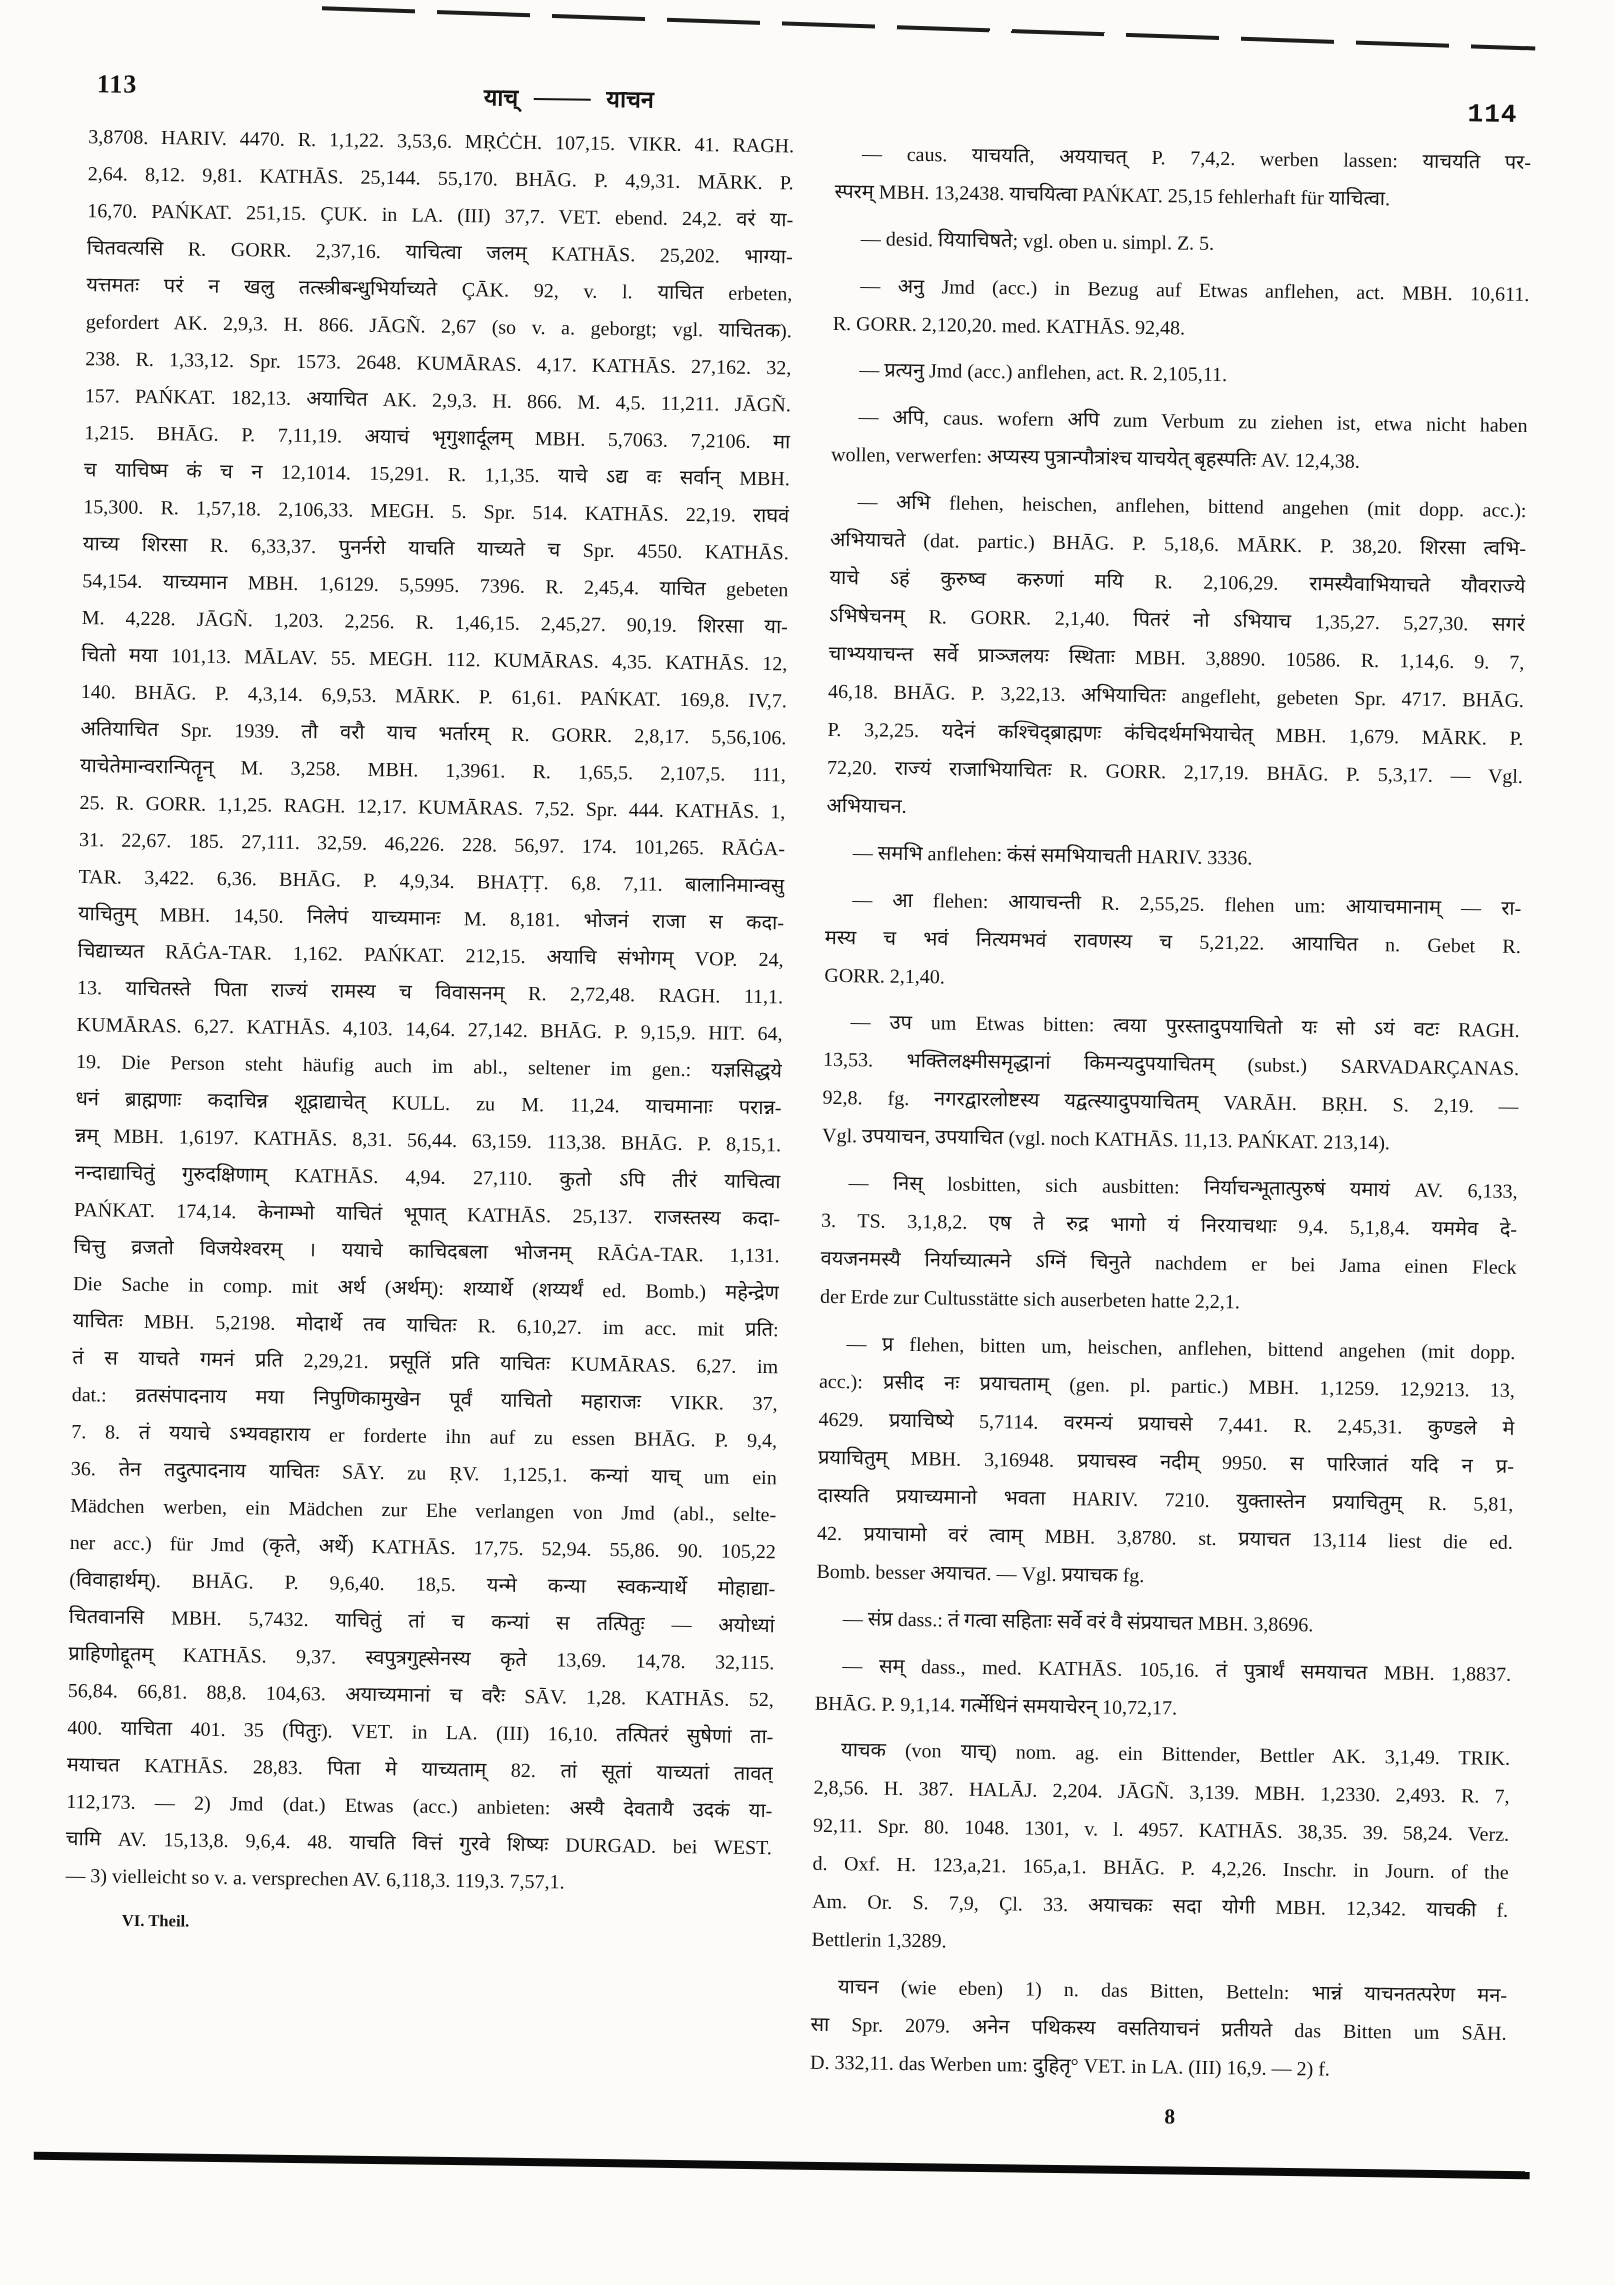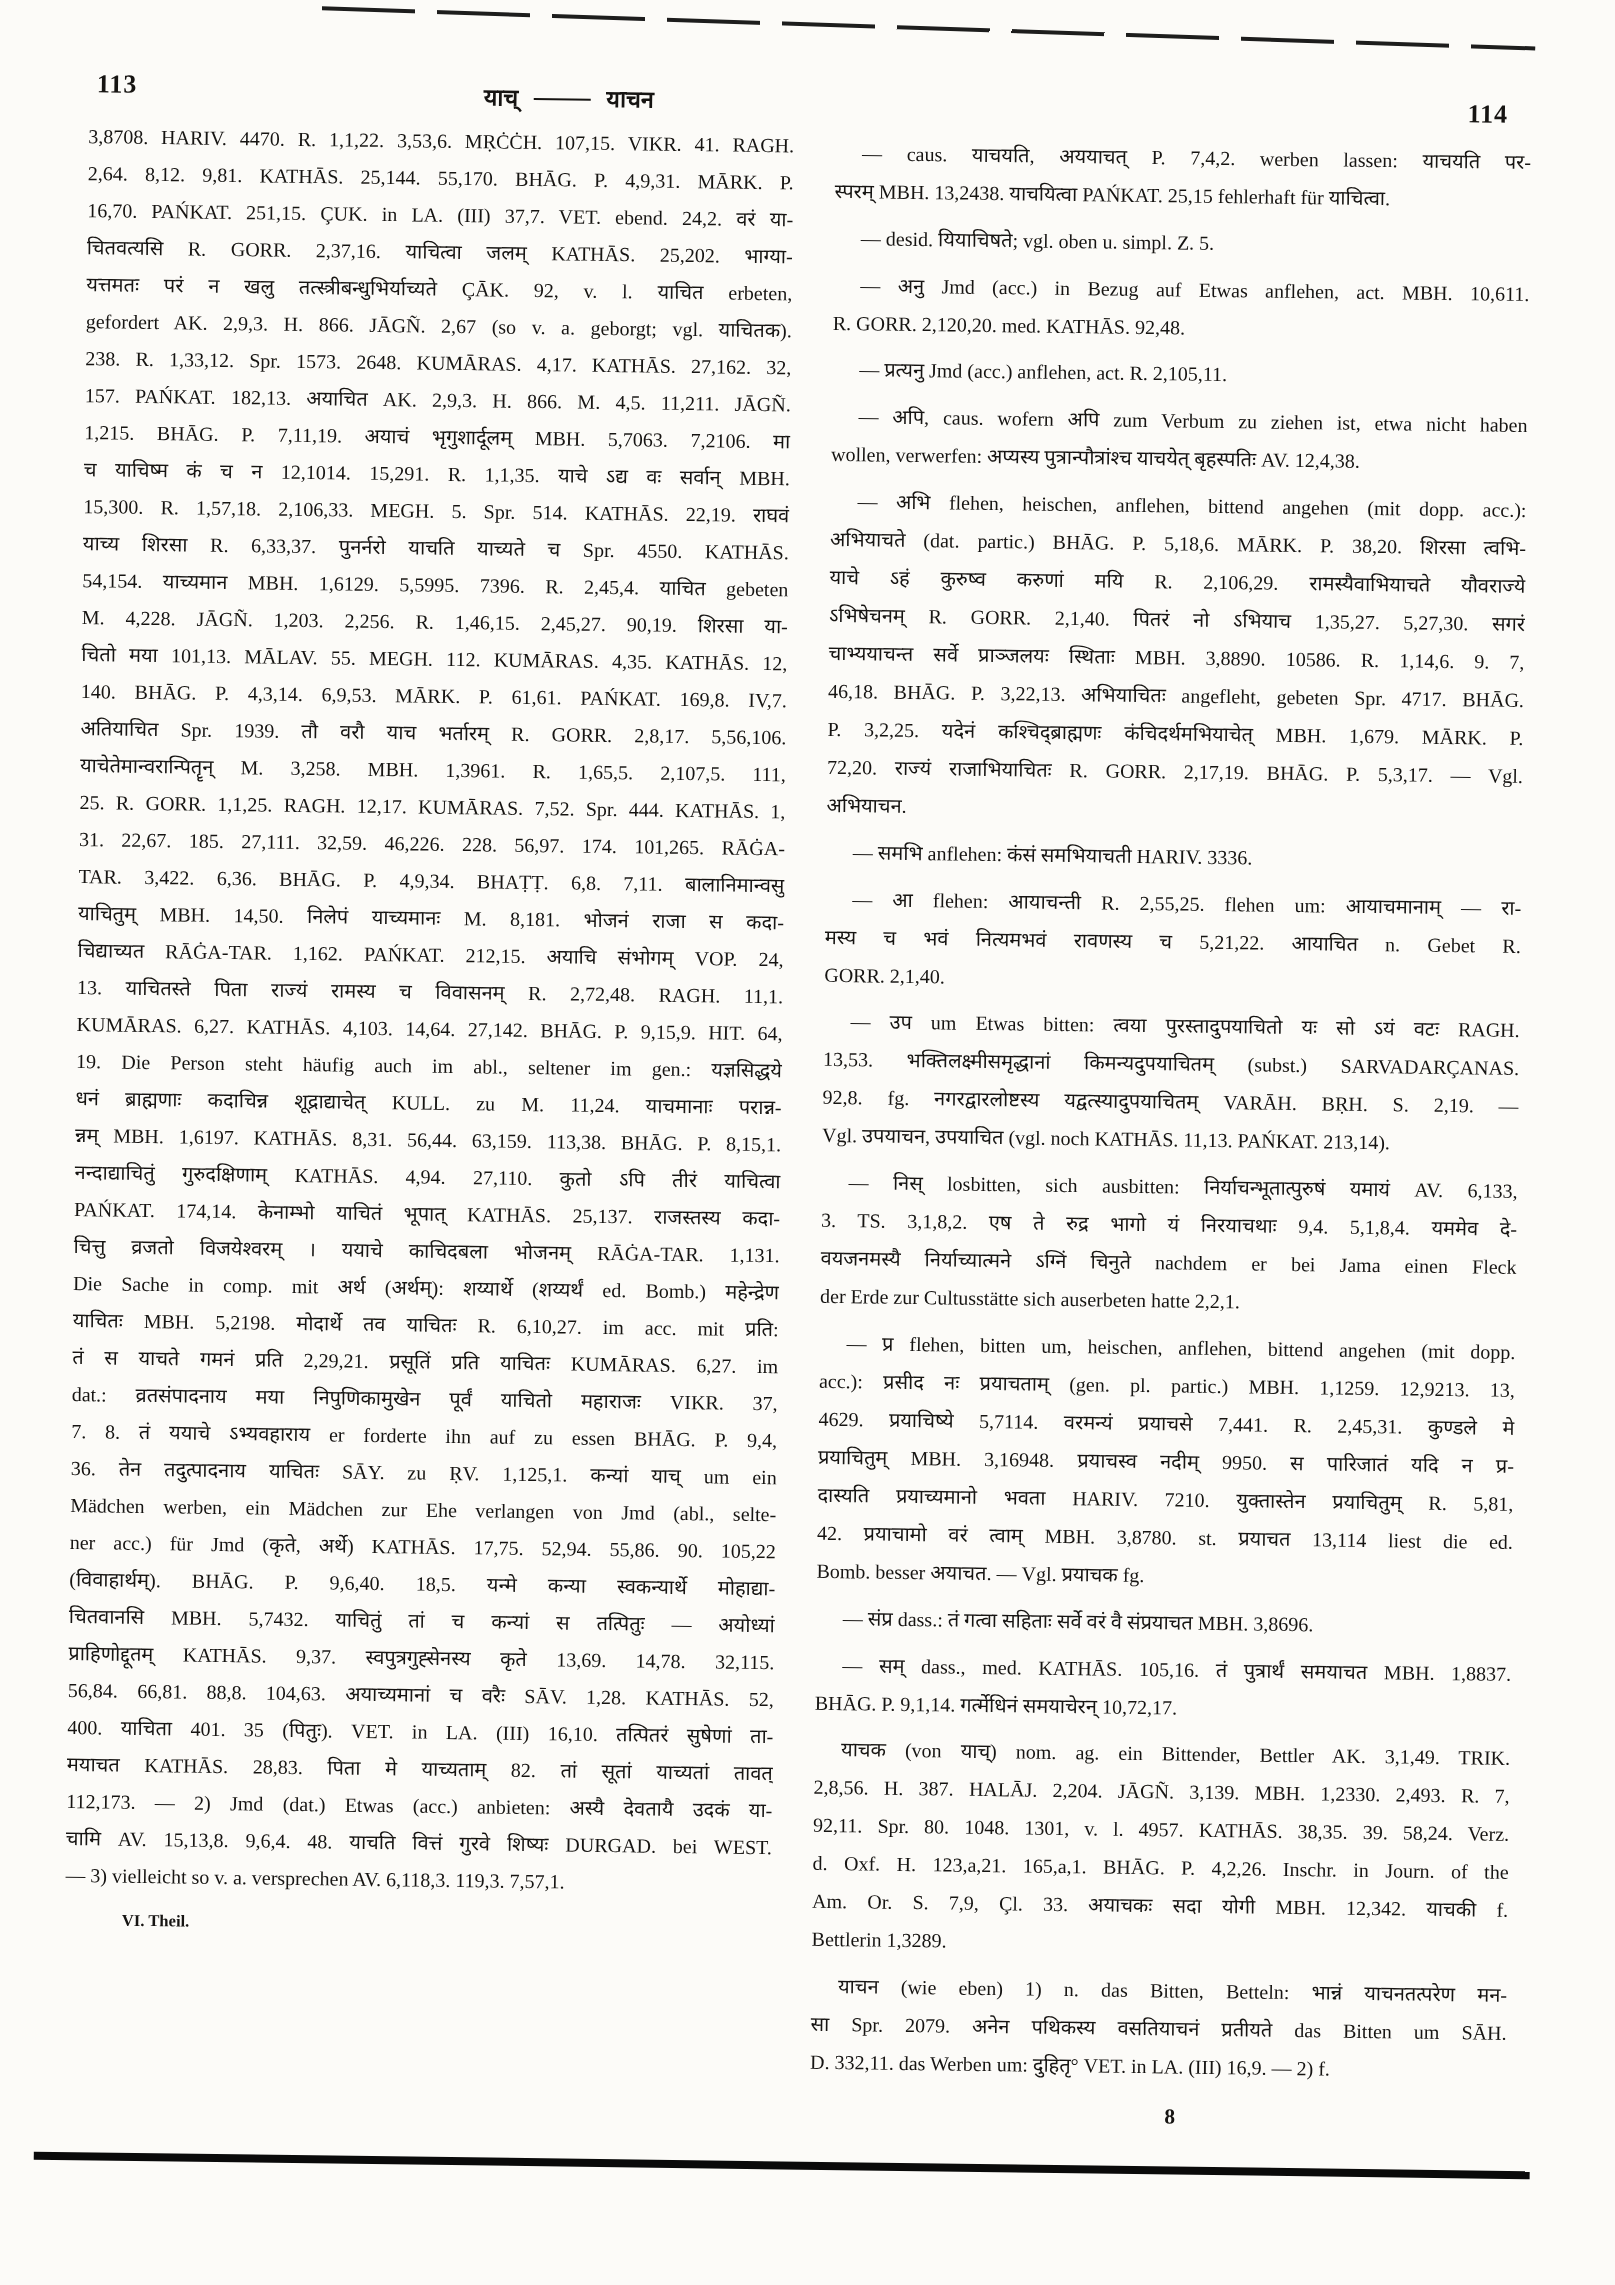--- a/index.html
+++ b/index.html
@@ -17,21 +17,21 @@
   .content{
     position:absolute;left:0;top:0;width:1615px;height:2286px;
     transform:rotate(0.75deg);
     transform-origin:0 0;
   }
   .pagenum{
     position:absolute;
     font-size:26px;font-weight:bold;letter-spacing:1px;
   }
   .pagenum-left{left:98px;top:68px;}
-  .pagenum-right{left:1469px;top:80px;}
+  .pagenum-right{left:1469px;top:80px;font-family:Liberation Mono, monospace;}
   .running-head{
     position:absolute;left:485px;top:74px;
     font-size:23.4px;font-weight:bold;
     white-space:nowrap;
   }
   .running-head .rh-dash{
     display:inline-block;width:57px;height:0;
     border-top:2.9px solid #161412;
     vertical-align:5.9px;margin:0 15.6px;
   }

